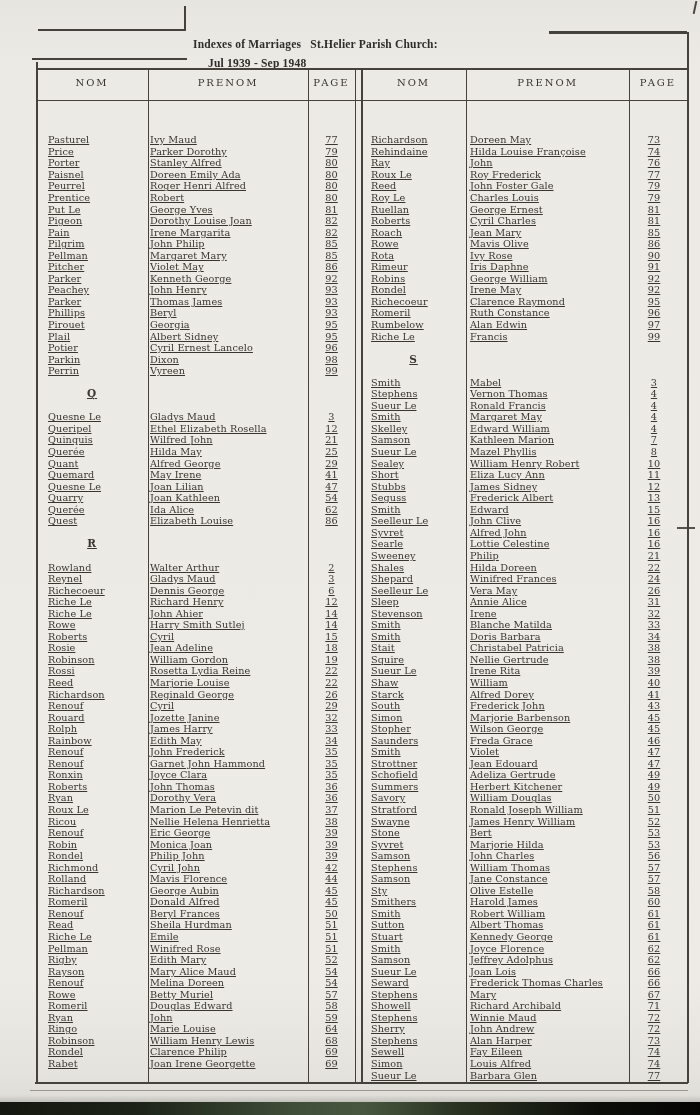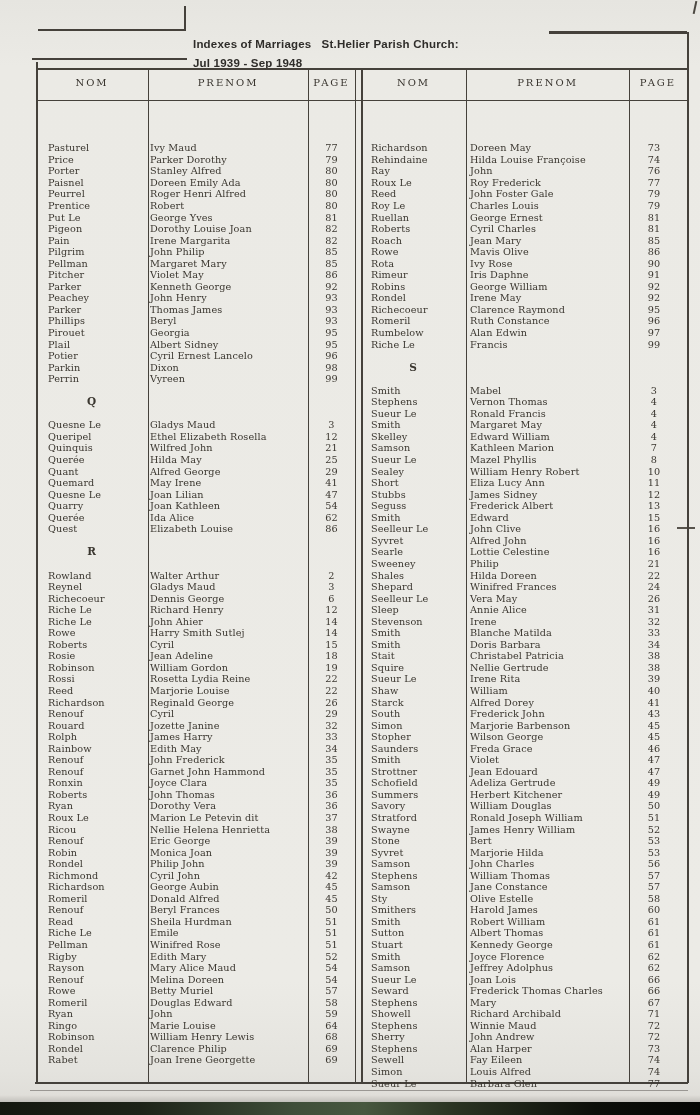--- a/index.html
+++ b/index.html
@@ -4,30 +4,30 @@
 <style>
   html,body{margin:0;padding:0;}
   body{
     width:700px;height:1115px;position:relative;overflow:hidden;
     background:linear-gradient(180deg,#e6e5e0 0%,#ebeae5 6%,#ecebe6 88%,#e4e3de 96%,#dcdad5 100%);
     font-family:"DejaVu Serif","Liberation Serif",serif;
     color:#3a362f;
   }
   .line{position:absolute;background:#45413b;}
   .title,.subtitle{
-    position:absolute;font-family:Liberation Sans, sans-serif;
+    position:absolute;font-family:Liberation Serif, serif;
     font-weight:bold;font-size:11.5px;color:#2f2d2a;white-space:pre;letter-spacing:.2px;
   }
   .title{left:193px;top:38px;}
-  .subtitle{left:193px;top:57px;}
+  .subtitle{left:208px;top:57px;}
   .hdr{
     position:absolute;top:77px;height:15px;text-align:center;
     font-size:10px;letter-spacing:2px;color:#38342e;
   }
-  .body-col{position:absolute;top:111px;padding-top:31px;box-sizing:border-box;}
+  .body-col{position:absolute;top:103px;padding-top:31px;box-sizing:border-box;text-decoration:underline;}
   #left-body{left:36px;width:319px;}
   #right-body{left:361px;width:326px;}
   .row{display:flex;height:11.55px;align-items:center;font-size:9.7px;line-height:11px;letter-spacing:.1px;color:#3a362f;}
   .row span{white-space:nowrap;overflow:visible;}
   .nom{width:112px;padding-left:12px;box-sizing:border-box;}
   .prenom{flex:1;padding-left:2px;}
   .page{width:47px;text-align:center;box-sizing:border-box;}
   #right-body .nom{width:105px;padding-left:10px;}
   #right-body .prenom{padding-left:4px;}
   #right-body .page{width:58px;padding-right:8px;}
@@ -367,20 +367,25 @@
       <span class="nom">Rondel</span>
       <span class="prenom">Philip John</span>
       <span class="page">39</span>
     </div>
     <div class="row">
       <span class="nom">Richmond</span>
       <span class="prenom">Cyril John</span>
       <span class="page">42</span>
     </div>
     <div class="row">
+      <span class="nom">Rolland</span>
+      <span class="prenom">Mavis Florence</span>
+      <span class="page">44</span>
+    </div>
+    <div class="row">
       <span class="nom">Richardson</span>
       <span class="prenom">George Aubin</span>
       <span class="page">45</span>
     </div>
     <div class="row">
       <span class="nom">Romeril</span>
       <span class="prenom">Donald Alfred</span>
       <span class="page">45</span>
     </div>
     <div class="row">

